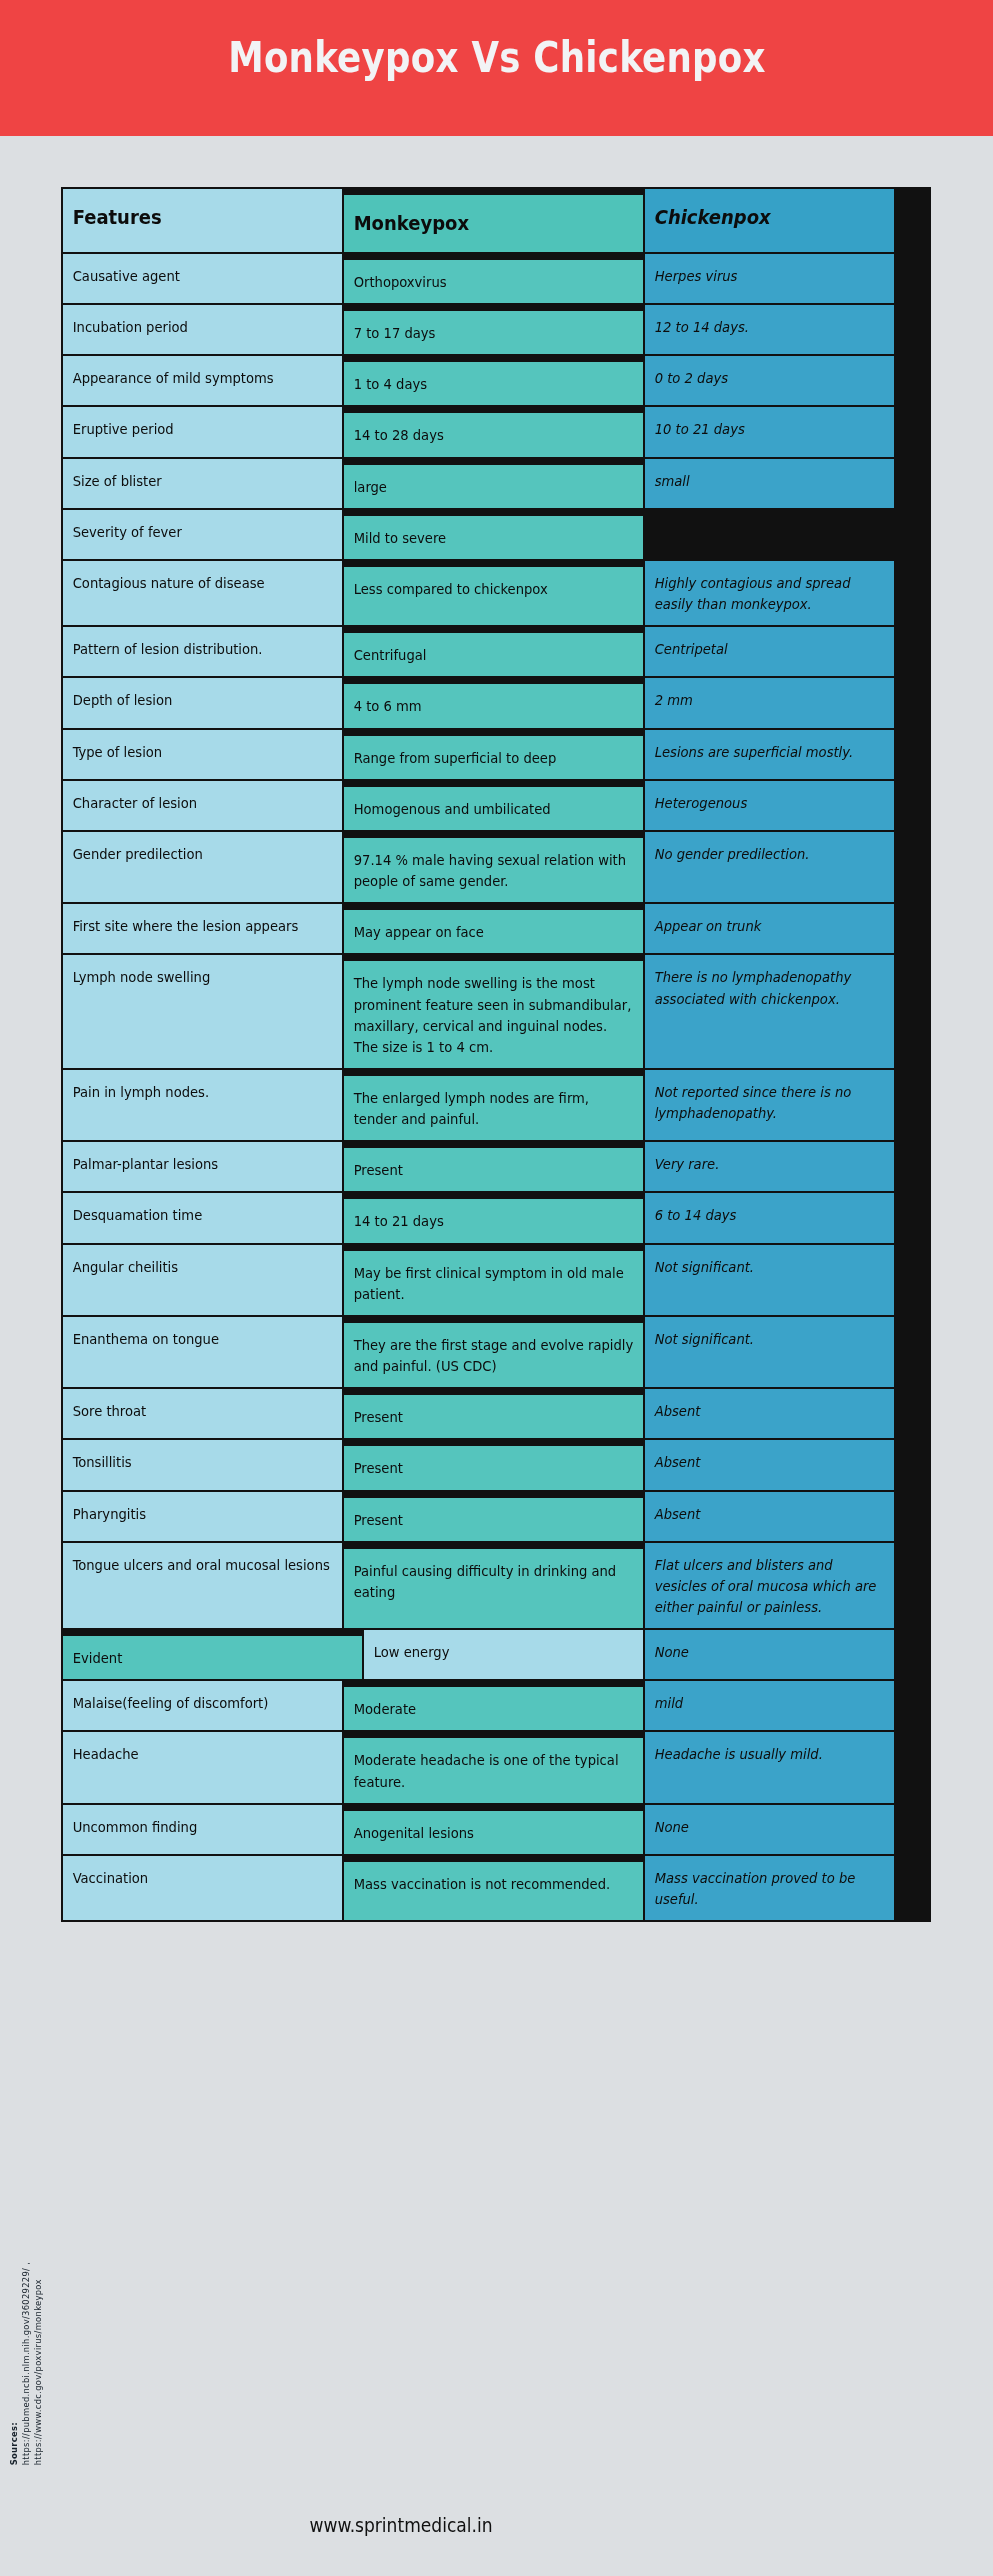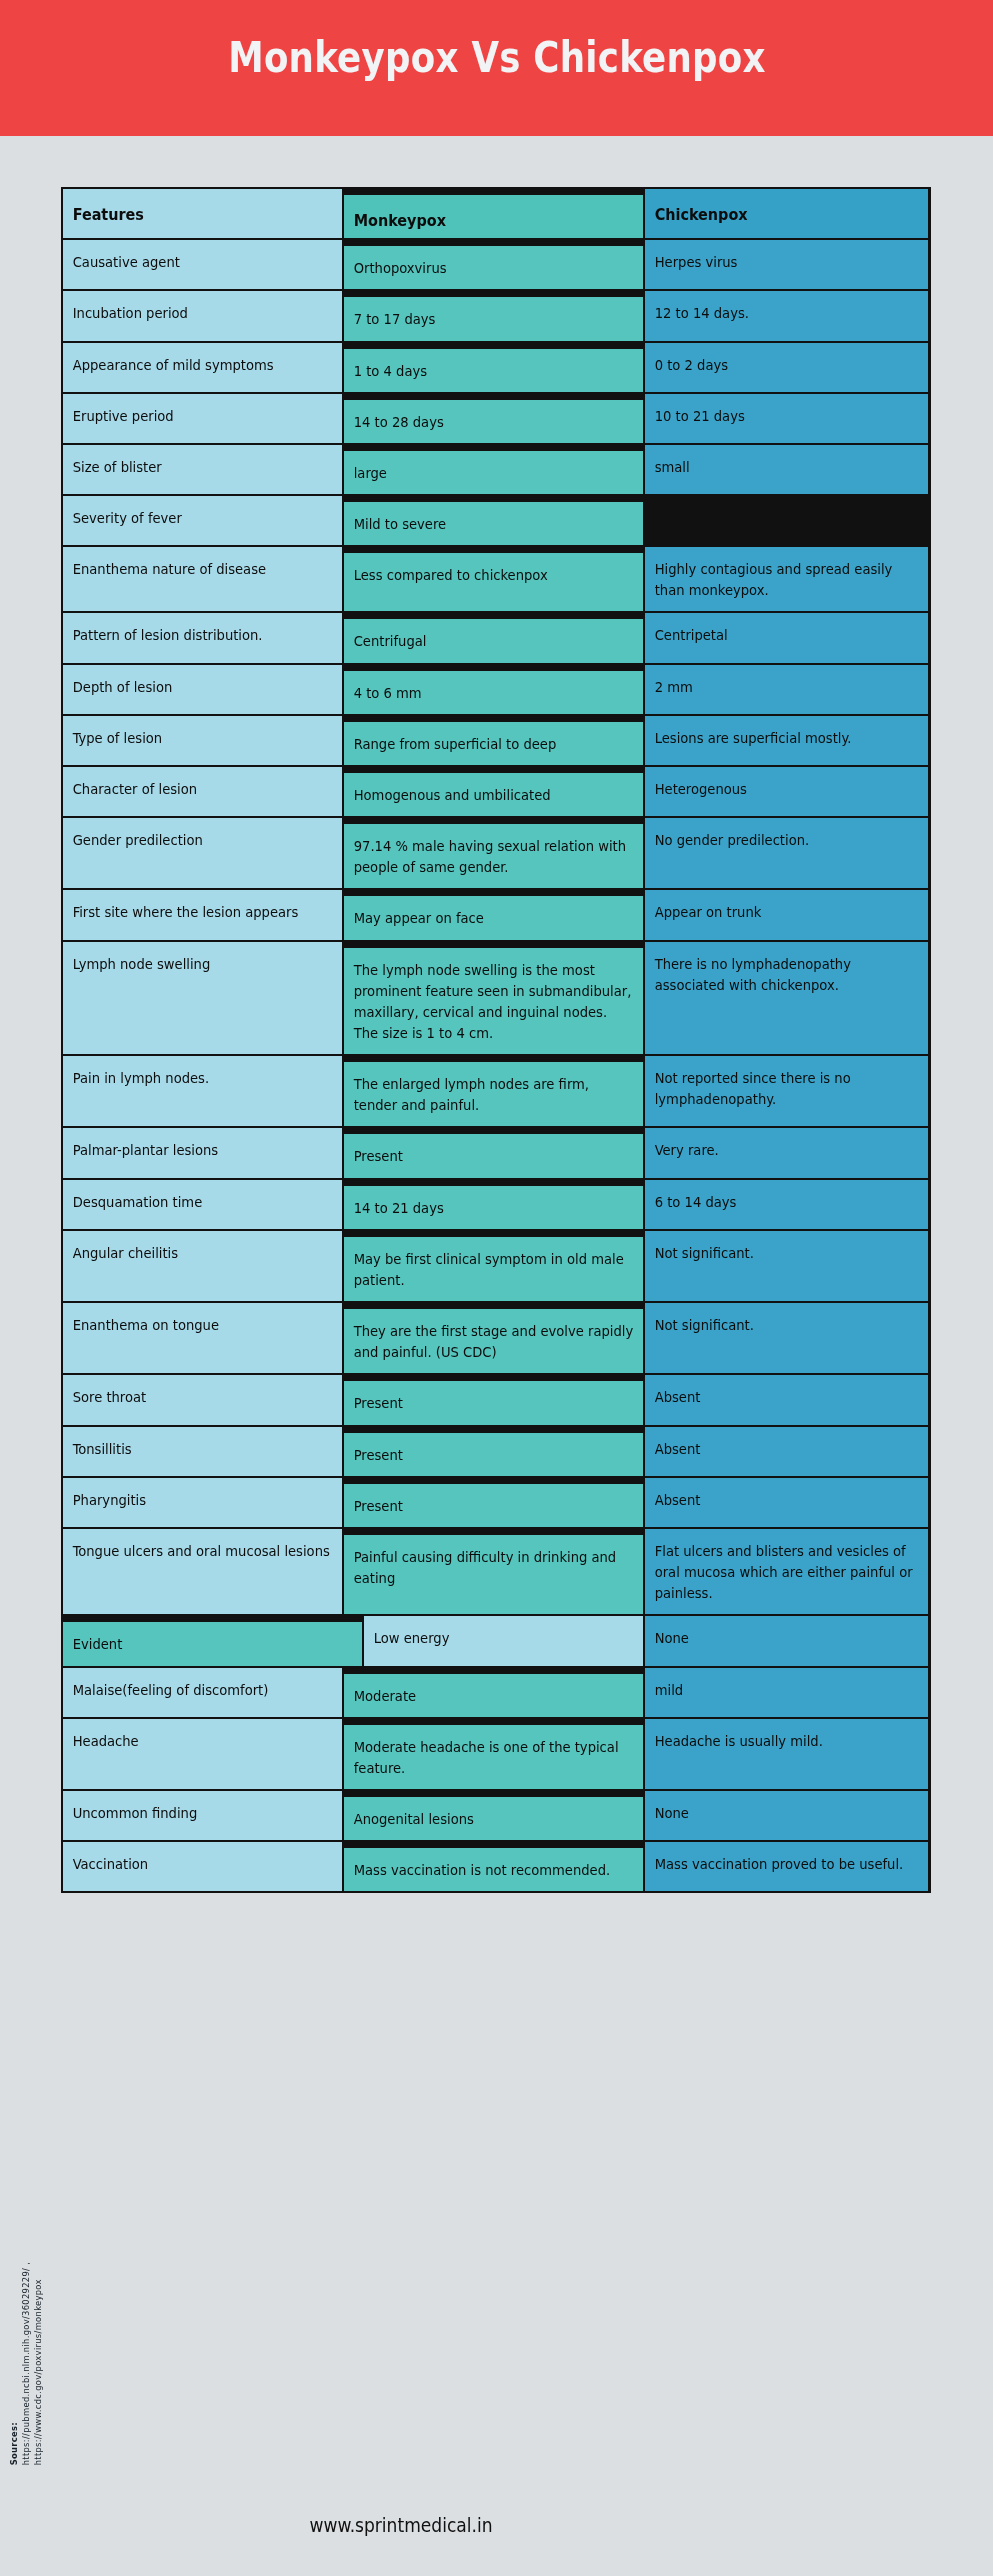--- a/index.html
+++ b/index.html
@@ -61,22 +61,22 @@
     line-height: 1.45;
     color: #0c0c0c;
     font-family: "DejaVu Sans", sans-serif;
     font-stretch: condensed;
     display: flex;
     align-items: flex-start;
     word-break: break-word;
   }
   .c0 { width: 281px; background: #a7dae9; border-right: 2.1px solid #111; }
   .c1 { width: 301px; background: #55c5bd; border-right: 2.1px solid #111; margin-top: 6px; }
-  .c2 { width: 283px; background: #3ba3c9; }
-  .row.header .cell { font-weight: bold; font-size: 16px; padding-top: 14px; padding-bottom: 6px; }
+  .c2 { width: 249px; background: #3ba3c9; font-style: italic; }
+  .row.header .cell { font-weight: bold; font-size: 20px; padding-top: 14px; padding-bottom: 14px; }
   .row.header .c0 { background: #a7dae9; }
   .row.header .c1 { background: #4fc3b9; }
   .row.header .c2 { background: #36a1c7; }
 
   .cell-text { display: block; }
 
   
   .row { min-height: 43px; }
 
   
@@ -197,21 +197,21 @@
       <div class="cell c0">
           <span class="cell-text">Severity of fever</span>
         </div>
       <div class="cell c1">
           <span class="cell-text">Mild to severe</span>
         </div>
     </div>
 
     <div class="row">
       <div class="cell c0">
-          <span class="cell-text">Enanthema nature of disease</span>
+          <span class="cell-text">Contagious nature of disease</span>
         </div>
       <div class="cell c1">
           <span class="cell-text">Less compared to chickenpox</span>
         </div>
       <div class="cell c2">
           <span class="cell-text">Highly contagious and spread easily than monkeypox.</span>
         </div>
     </div>
 
     <div class="row">

